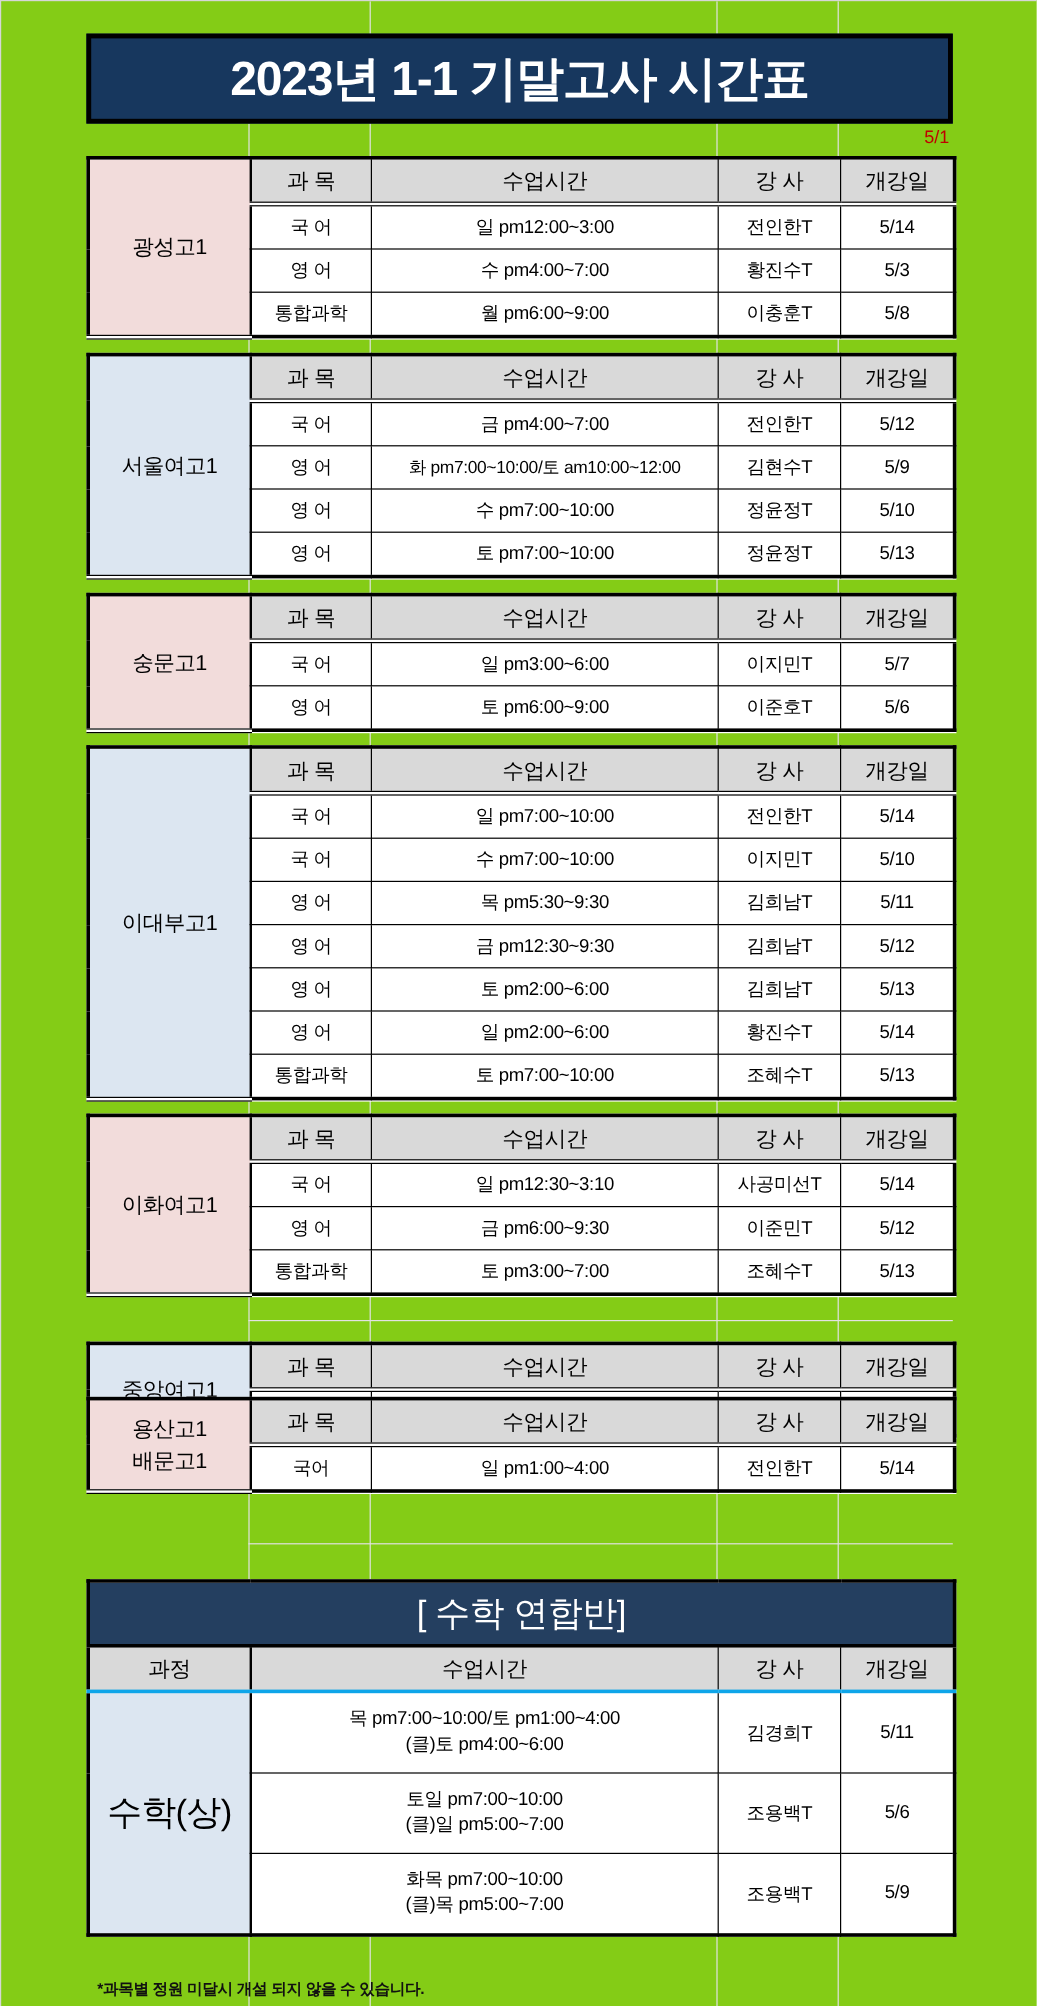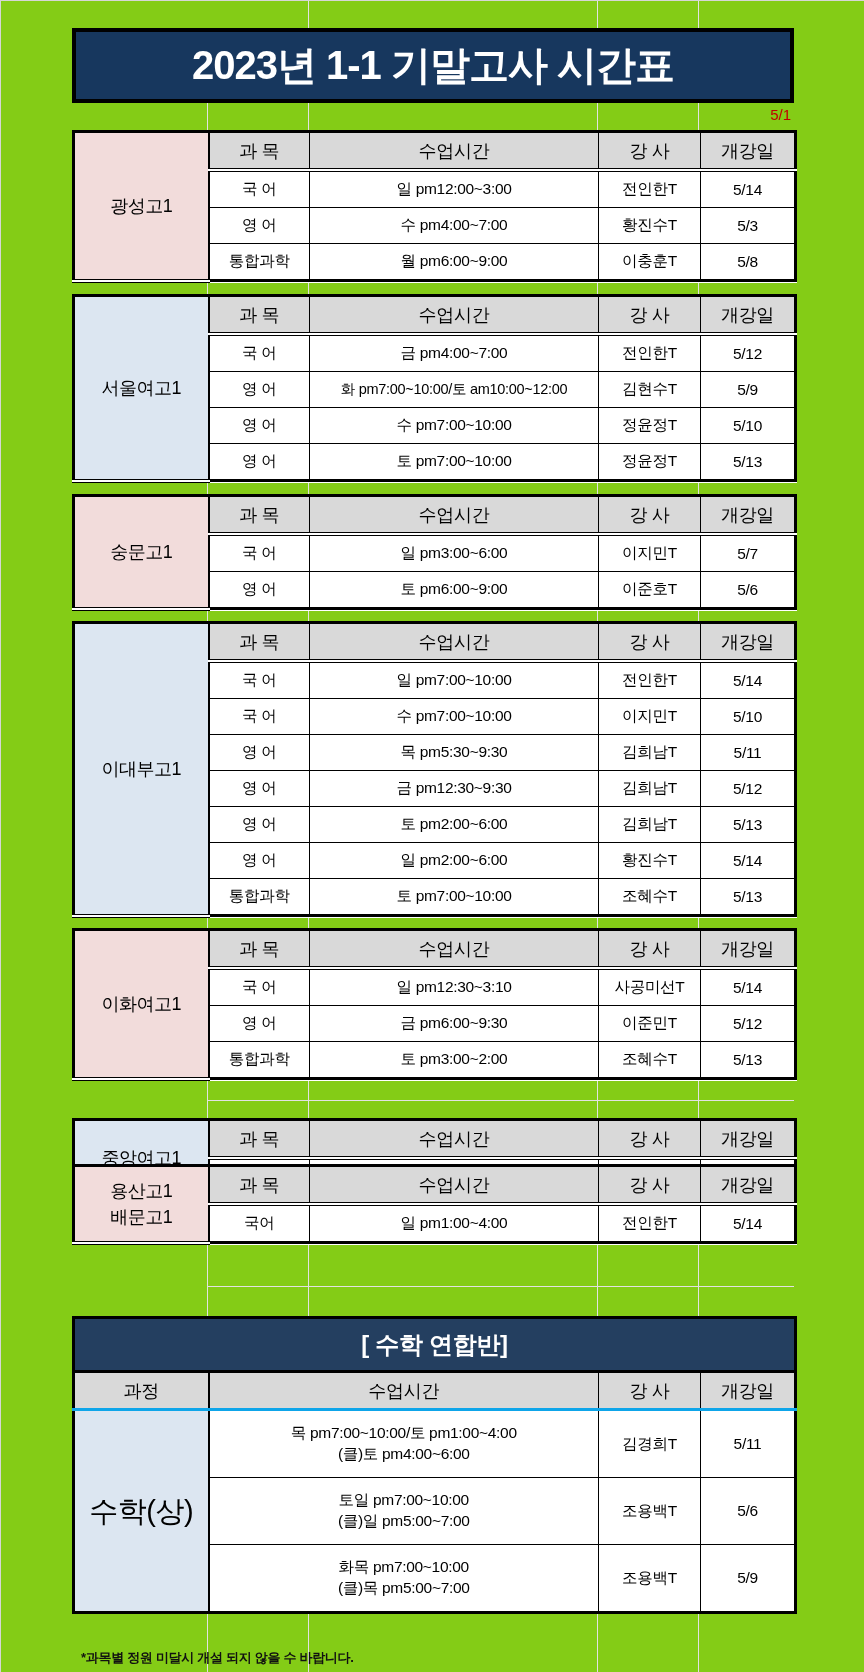--- a/index.html
+++ b/index.html
@@ -30,21 +30,21 @@
     font-size:15.5px; height:35px; white-space:nowrap; overflow:hidden; letter-spacing:-0.3px;
   }
   table.sched td.label {
     font-size:21px; font-weight:normal; border-right:2px solid #000; line-height:1.45; letter-spacing:-0.5px;
   }
   table.sched tr.hdr td { background:#d9d9d9; font-size:18px; border-bottom:4px double #000; }
   table.sched td.label.pink { background:#f2dcdb; }
   table.sched td.label.blue { background:#dce6f1; }
 
   table.math tr.banner td {
-    background:#243f60; color:#ffffff; font-size:24px; font-weight:bold; height:51px;
+    background:#243f60; color:#ffffff; font-size:29px; font-weight:normal; height:51px;
     border-bottom:3px solid #000;
   }
   table.math tr.mhdr td { background:#d9d9d9; font-size:18px; height:35px; border-bottom:3px solid #0ea5e9; }
   table.math tr.mrow td { height:66px; }
   table.math td.time2 { line-height:1.35; }
   table.math td.time2 span { display:block; }
 
   .footnote { position:absolute; left:80px; font-size:13px; font-weight:bold; letter-spacing:-0.3px; color:#111; }
 </style>
 </head>
@@ -257,21 +257,21 @@
       <td>5/14</td>
     </tr>
     <tr>
       <td>영 어</td>
       <td>금 pm6:00~9:30</td>
       <td>이준민T</td>
       <td>5/12</td>
     </tr>
     <tr>
       <td>통합과학</td>
-      <td>토 pm3:00~2:00</td>
+      <td>토 pm3:00~7:00</td>
       <td>조혜수T</td>
       <td>5/13</td>
     </tr>
   </tbody>
     </table>
 
   <table class="sched" style="top:1117px;">
     <colgroup>
         <col style="width:135px">
         <col style="width:101px">
@@ -363,15 +363,15 @@
       <td colspan="2" class="time2">
         <span>화목 pm7:00~10:00</span>
         <span>(클)목 pm5:00~7:00</span>
       </td>
       <td>조용백T</td>
       <td>5/9</td>
     </tr>
   </tbody>
     </table>
 
-  <div class="footnote" style="top:1648px;">*과목별 정원 미달시 개설 되지 않을 수 바랍니다.</div>
+  <div class="footnote" style="top:1648px;">*과목별 정원 미달시 개설 되지 않을 수 있습니다.</div>
 
 </div>
 
 </body></html>

